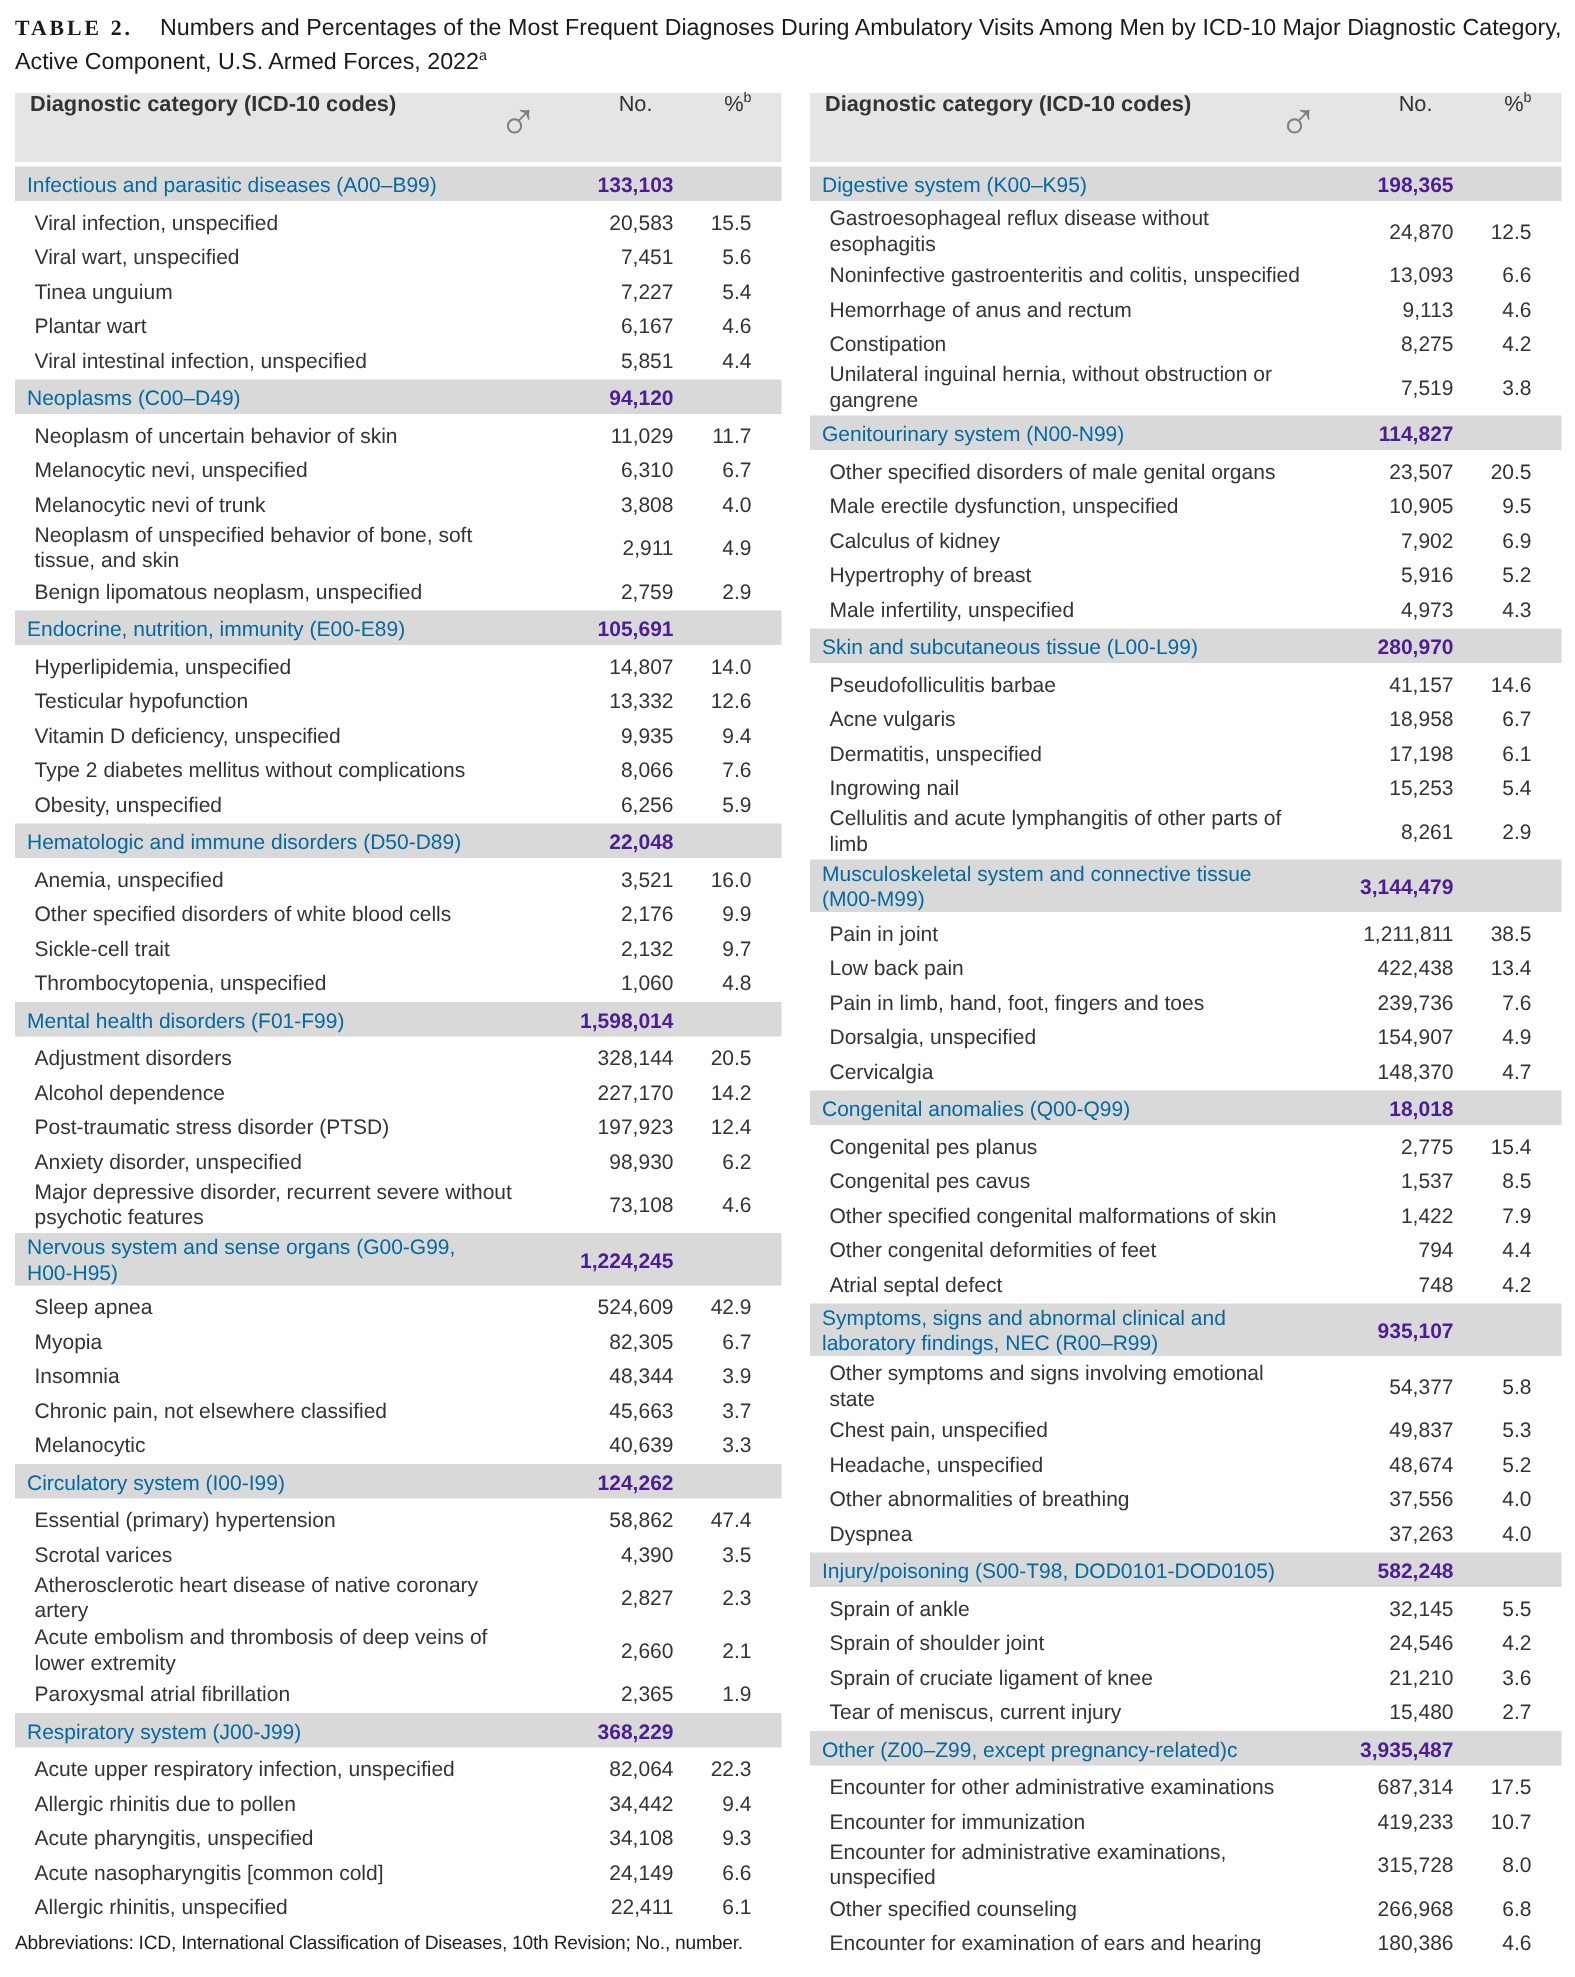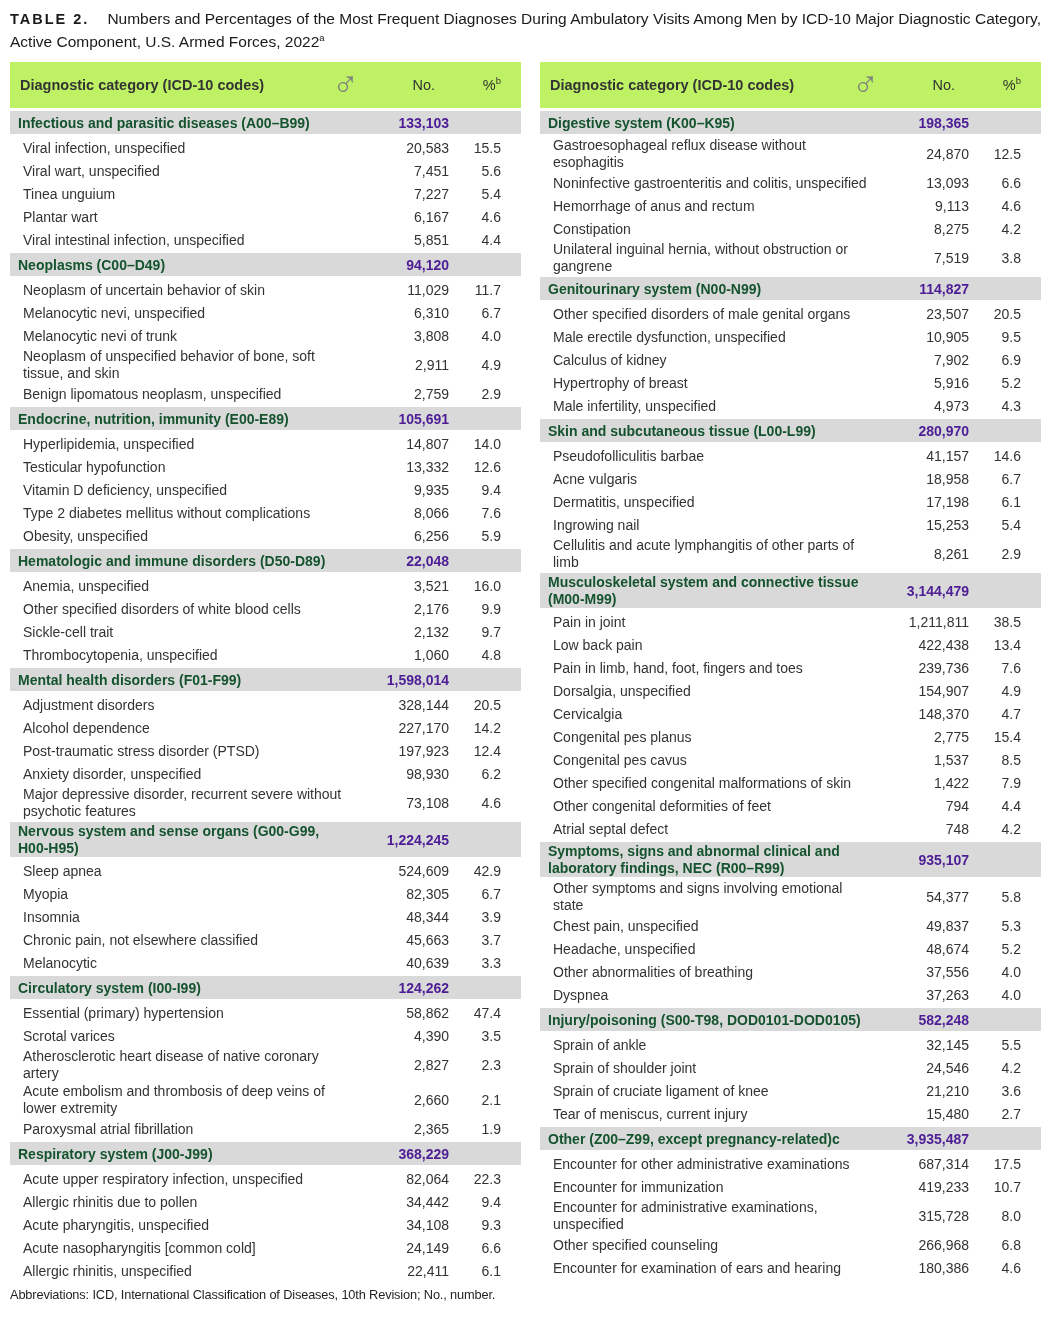--- a/index.html
+++ b/index.html
@@ -12,33 +12,33 @@
   }
   .page { padding: 8px 9px 0 10px; }
 
   
   .title {
     font-size: 15.5px; line-height: 1.46; text-align: justify;
     color: #1a1a1a; margin-bottom: 9px;
   }
   .title .tlabel {
     font-weight: bold; letter-spacing: 2px; margin-right: 18px;
-    font-family: Liberation Sans, sans-serif; font-size: 14.5px;
+    font-family: Liberation Serif, serif; font-size: 14.5px;
   }
   sup { font-size: 9.5px; line-height: 0; }
 
   
   .tables { display: flex; gap: 19px; align-items: flex-start; }
   .tcol { display: block; }
   .tcol.left  { width: 511px; }
   .tcol.right { width: 501px; }
 
   .thead {
-    display: flex; align-items: center;
-    background: #bef264; height: 46px; margin-bottom: 3px;
+    display: flex; 
+    background: #e5e5e5; height: 46px; margin-bottom: 3px;
   }
   .thead .hname {
     flex: 1; font-weight: bold; font-size: 14.5px;
     padding-left: 10px; color: #333333;
   }
   .male {
     color: #7f7f7f; font-size: 36px; line-height: 40px;
     font-weight: bold; margin-right: 2px; transform: translateY(-2px);
   }
   .thead .hno {
@@ -58,21 +58,21 @@
   }
   .row .no  {
     width: 88px; text-align: right; font-size: 14px;
     line-height: 16.5px; color: #333333;
   }
   .row .pct {
     width: 72px; text-align: right; padding-right: 20px;
     box-sizing: border-box; font-size: 14px; color: #333333;
   }
   .row.cat { background: #d9d9d9; margin: 2px 0; }
-  .row.cat .name { padding-left: 8px; font-weight: bold; color: #14532d; }
+  .row.cat .name { padding-left: 8px; font-weight: normal; color: #0369a1; }
   .row.cat .no   { font-weight: bold; color: #4c1d95; }
 
   
   .footnotes { margin-top: 5px; white-space: nowrap; }
   .fn {
     font-size: 12.8px; line-height: 15.6px; color: #1f1f1f;
     letter-spacing: -0.15px;
   }
 </style>
 </head>
@@ -465,20 +465,25 @@
           <div class="row">
             <div class="name">Dorsalgia, unspecified</div>
             <div class="no">154,907</div>
             <div class="pct">4.9</div>
           </div>
           <div class="row">
             <div class="name">Cervicalgia</div>
             <div class="no">148,370</div>
             <div class="pct">4.7</div>
           </div>
+          <div class="row cat">
+            <div class="name">Congenital anomalies (Q00-Q99)</div>
+            <div class="no">18,018</div>
+            <div class="pct"></div>
+          </div>
           <div class="row">
             <div class="name">Congenital pes planus</div>
             <div class="no">2,775</div>
             <div class="pct">15.4</div>
           </div>
           <div class="row">
             <div class="name">Congenital pes cavus</div>
             <div class="no">1,537</div>
             <div class="pct">8.5</div>
           </div>

